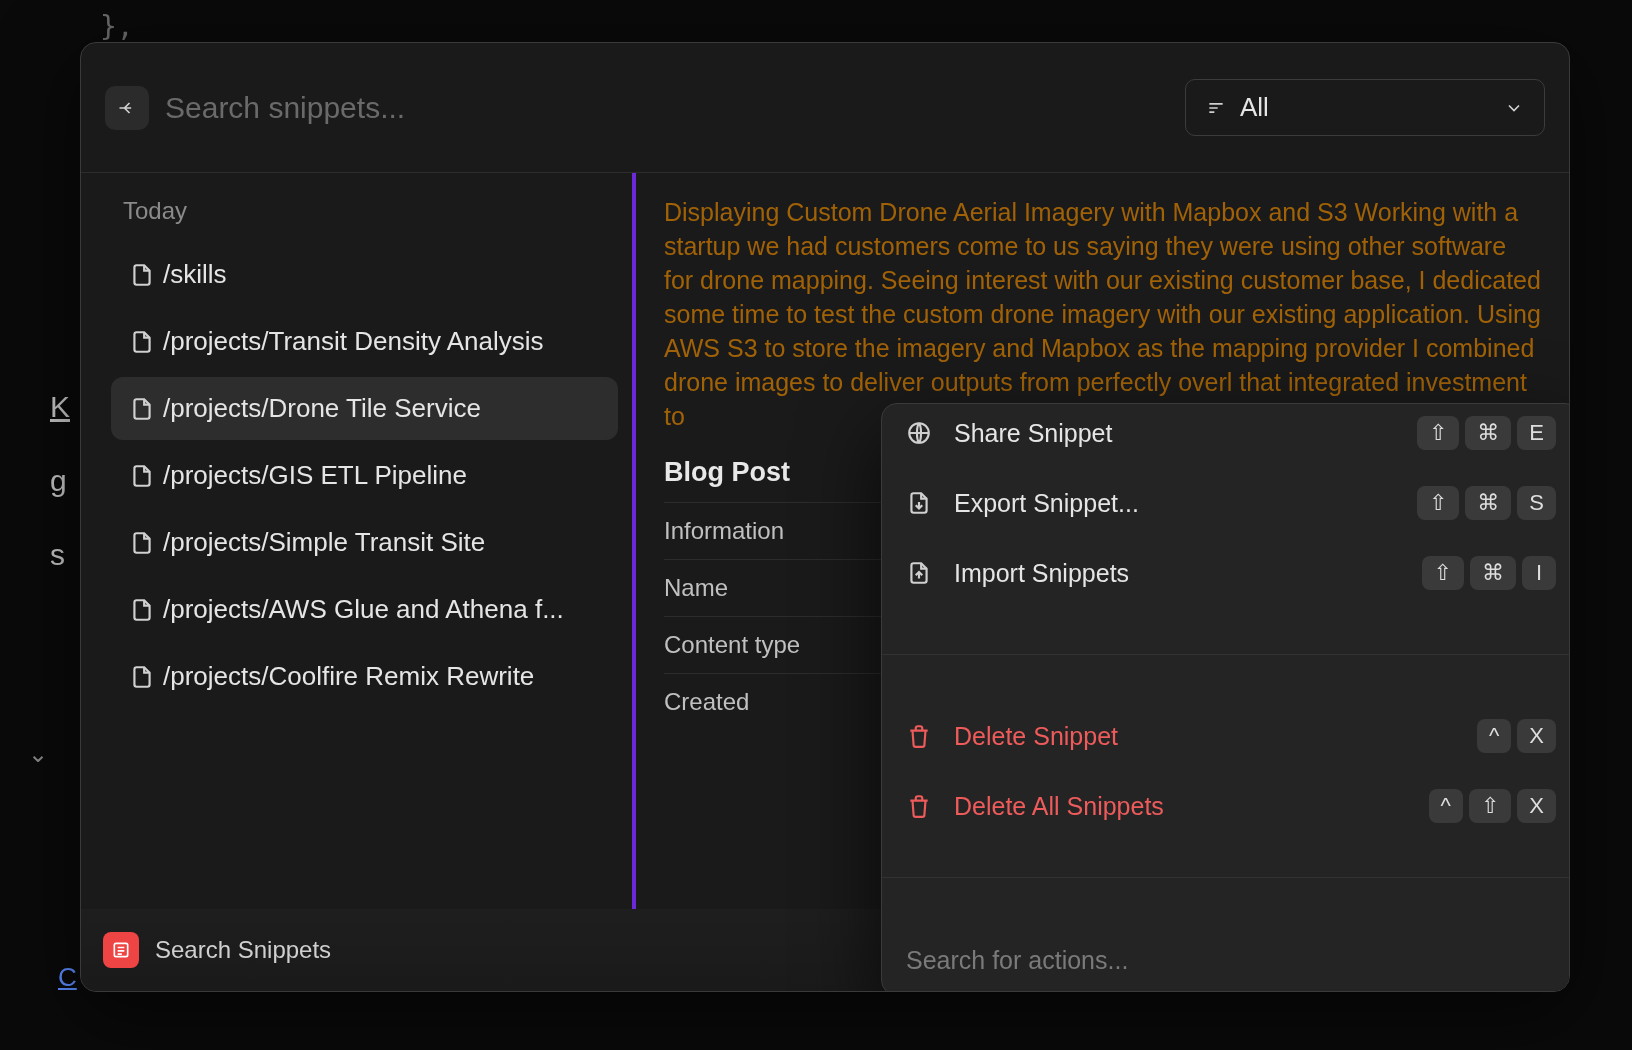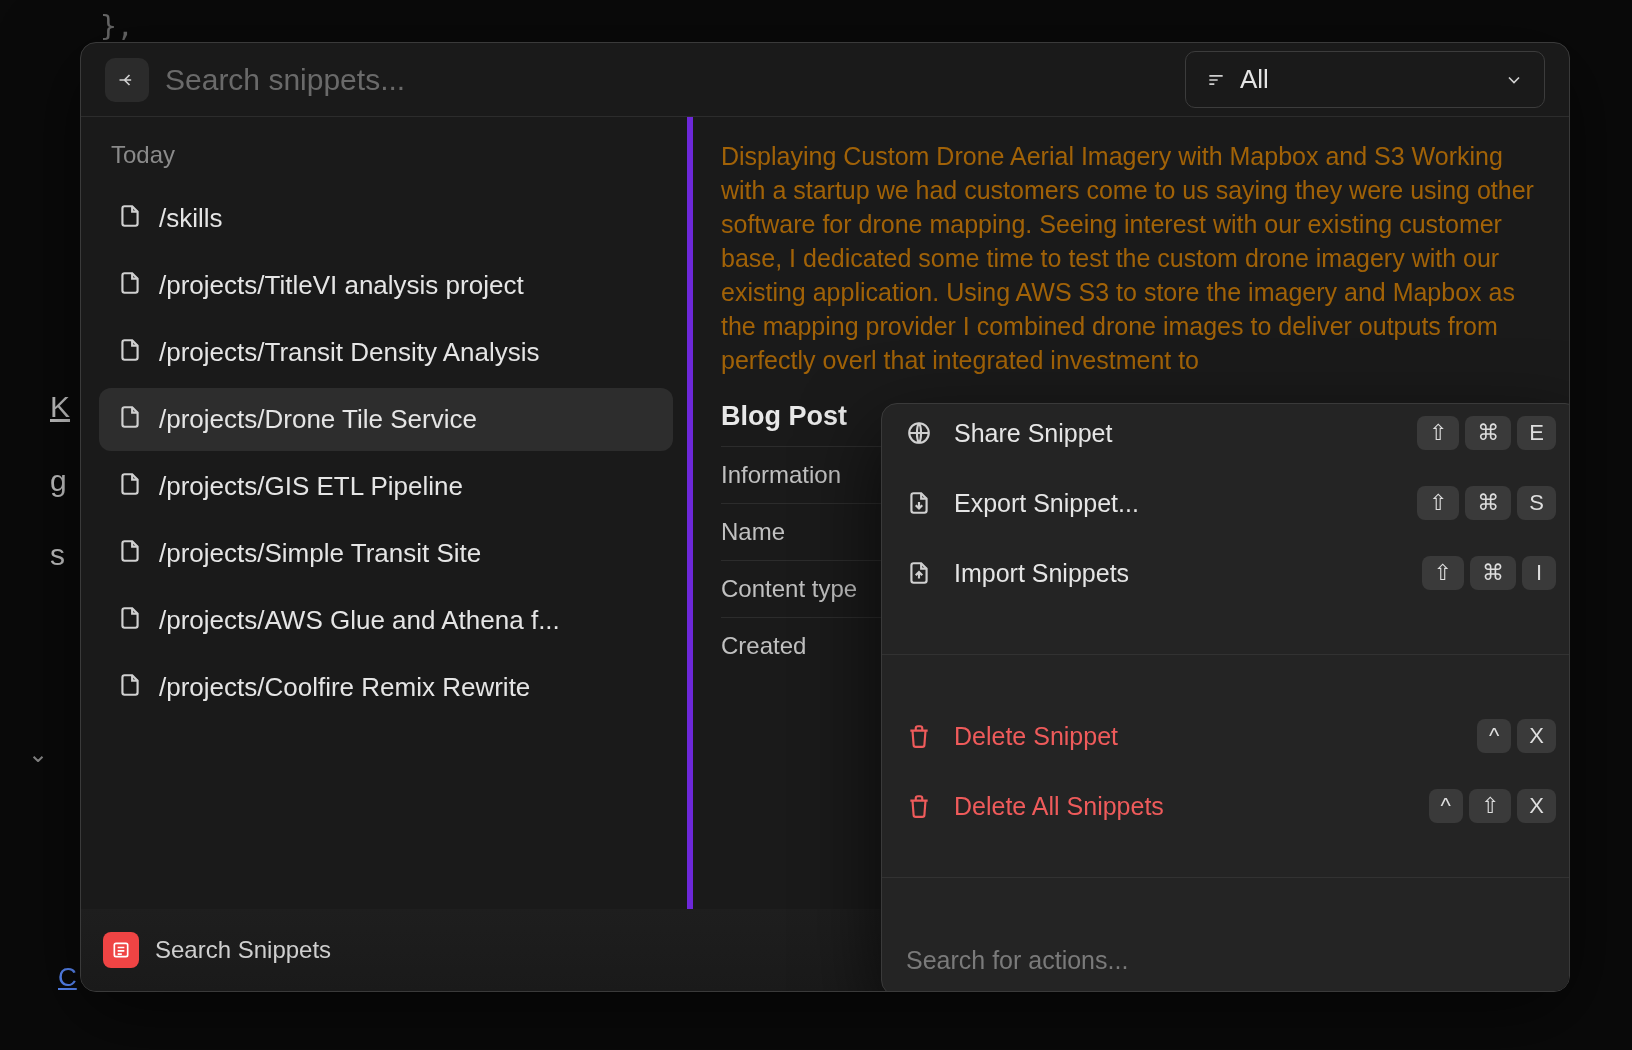--- a/index.html
+++ b/index.html
@@ -12,21 +12,21 @@
   .bg-link { position:absolute; left:58px; top:962px; color:#5b8cff; font-size:26px; text-decoration:underline; }
 
   .window {
     position:absolute; left:80px; top:42px; width:1490px; height:950px;
     background:#1a1a1a; border:1px solid #3a3a3a; border-radius:16px;
     display:flex; flex-direction:column; overflow:hidden;
     box-shadow:0 20px 80px rgba(0,0,0,.6);
   }
 
   .topbar {
-    display:flex; align-items:center; gap:16px; padding:8px 24px;
+    display:flex; align-items:center; gap:16px; padding:36px 24px;
     border-bottom:1px solid #2c2c2c;
   }
   .back-btn {
     width:44px; height:44px; background:#2b2b2b; border-radius:10px;
     display:flex; align-items:center; justify-content:center; color:#d0d0d0;
   }
   .search-input {
     flex:1; background:transparent; border:none; outline:none;
     font-size:30px; color:#e5e5e5;
   }
@@ -34,27 +34,27 @@
   .filter-select {
     display:flex; align-items:center; gap:14px;
     border:1px solid #3c3c3c; border-radius:10px;
     padding:12px 20px; min-width:360px; justify-content:space-between;
   }
   .filter-left { display:flex; align-items:center; gap:14px;text-align:center; }
   .filter-label { font-size:26px; color:#e5e5e5; }
 
   .body { flex:1; display:flex; overflow:hidden; }
   .sidebar {
-    width:612px; border-right:6px solid #6d28d9; overflow:hidden;
-    padding:18px 14px 0 18px;
+    width:555px; border-right:4px solid #6d28d9; overflow:hidden;
+    padding:18px 14px 0 30px;
   }
   .section-label { color:#8a8a8a; font-size:24px; padding:6px 12px 18px; }
   .list { display:flex; flex-direction:column; gap:4px; }
   .item {
-    display:flex; align-items:flex-start; gap:16px;
+    display:flex; align-items:center; gap:8px;
     padding:16px 18px; border-radius:12px; color:#e5e5e5;
     font-size:26px; white-space:nowrap; overflow:hidden; text-overflow:ellipsis;
   }
   .item.selected { background:#2d2d2d; }
   .item .label { overflow:hidden; text-overflow:ellipsis; }
 
   .detail { flex:1; padding:22px 28px 0 28px; overflow:hidden; position:relative; }
   .detail-text { font-size:25px; line-height:1.36; color:#a16207; }
   .meta-title { margin-top:24px; font-size:27px; font-weight:600; color:#e8e8e8; }
   .meta-list { margin-top:14px; }
@@ -157,27 +157,20 @@
               <path d="M14 3H7a2 2 0 0 0-2 2v14a2 2 0 0 0 2 2h10a2 2 0 0 0 2-2V8z"></path>
               <path d="M14 3v5h5"></path>
             </svg>
             <span class="label">/skills</span>
           </div>
           <div class="item">
             <svg class="ico" viewBox="0 0 24 24">
               <path d="M14 3H7a2 2 0 0 0-2 2v14a2 2 0 0 0 2 2h10a2 2 0 0 0 2-2V8z"></path>
               <path d="M14 3v5h5"></path>
             </svg>
-            <span class="label">/projects/TitleVI analysis project</span>
-          </div>
-          <div class="item">
-            <svg class="ico" viewBox="0 0 24 24">
-              <path d="M14 3H7a2 2 0 0 0-2 2v14a2 2 0 0 0 2 2h10a2 2 0 0 0 2-2V8z"></path>
-              <path d="M14 3v5h5"></path>
-            </svg>
             <span class="label">/projects/Transit Density Analysis</span>
           </div>
           <div class="item selected">
             <svg class="ico" viewBox="0 0 24 24">
               <path d="M14 3H7a2 2 0 0 0-2 2v14a2 2 0 0 0 2 2h10a2 2 0 0 0 2-2V8z"></path>
               <path d="M14 3v5h5"></path>
             </svg>
             <span class="label">/projects/Drone Tile Service</span>
           </div>
           <div class="item">

